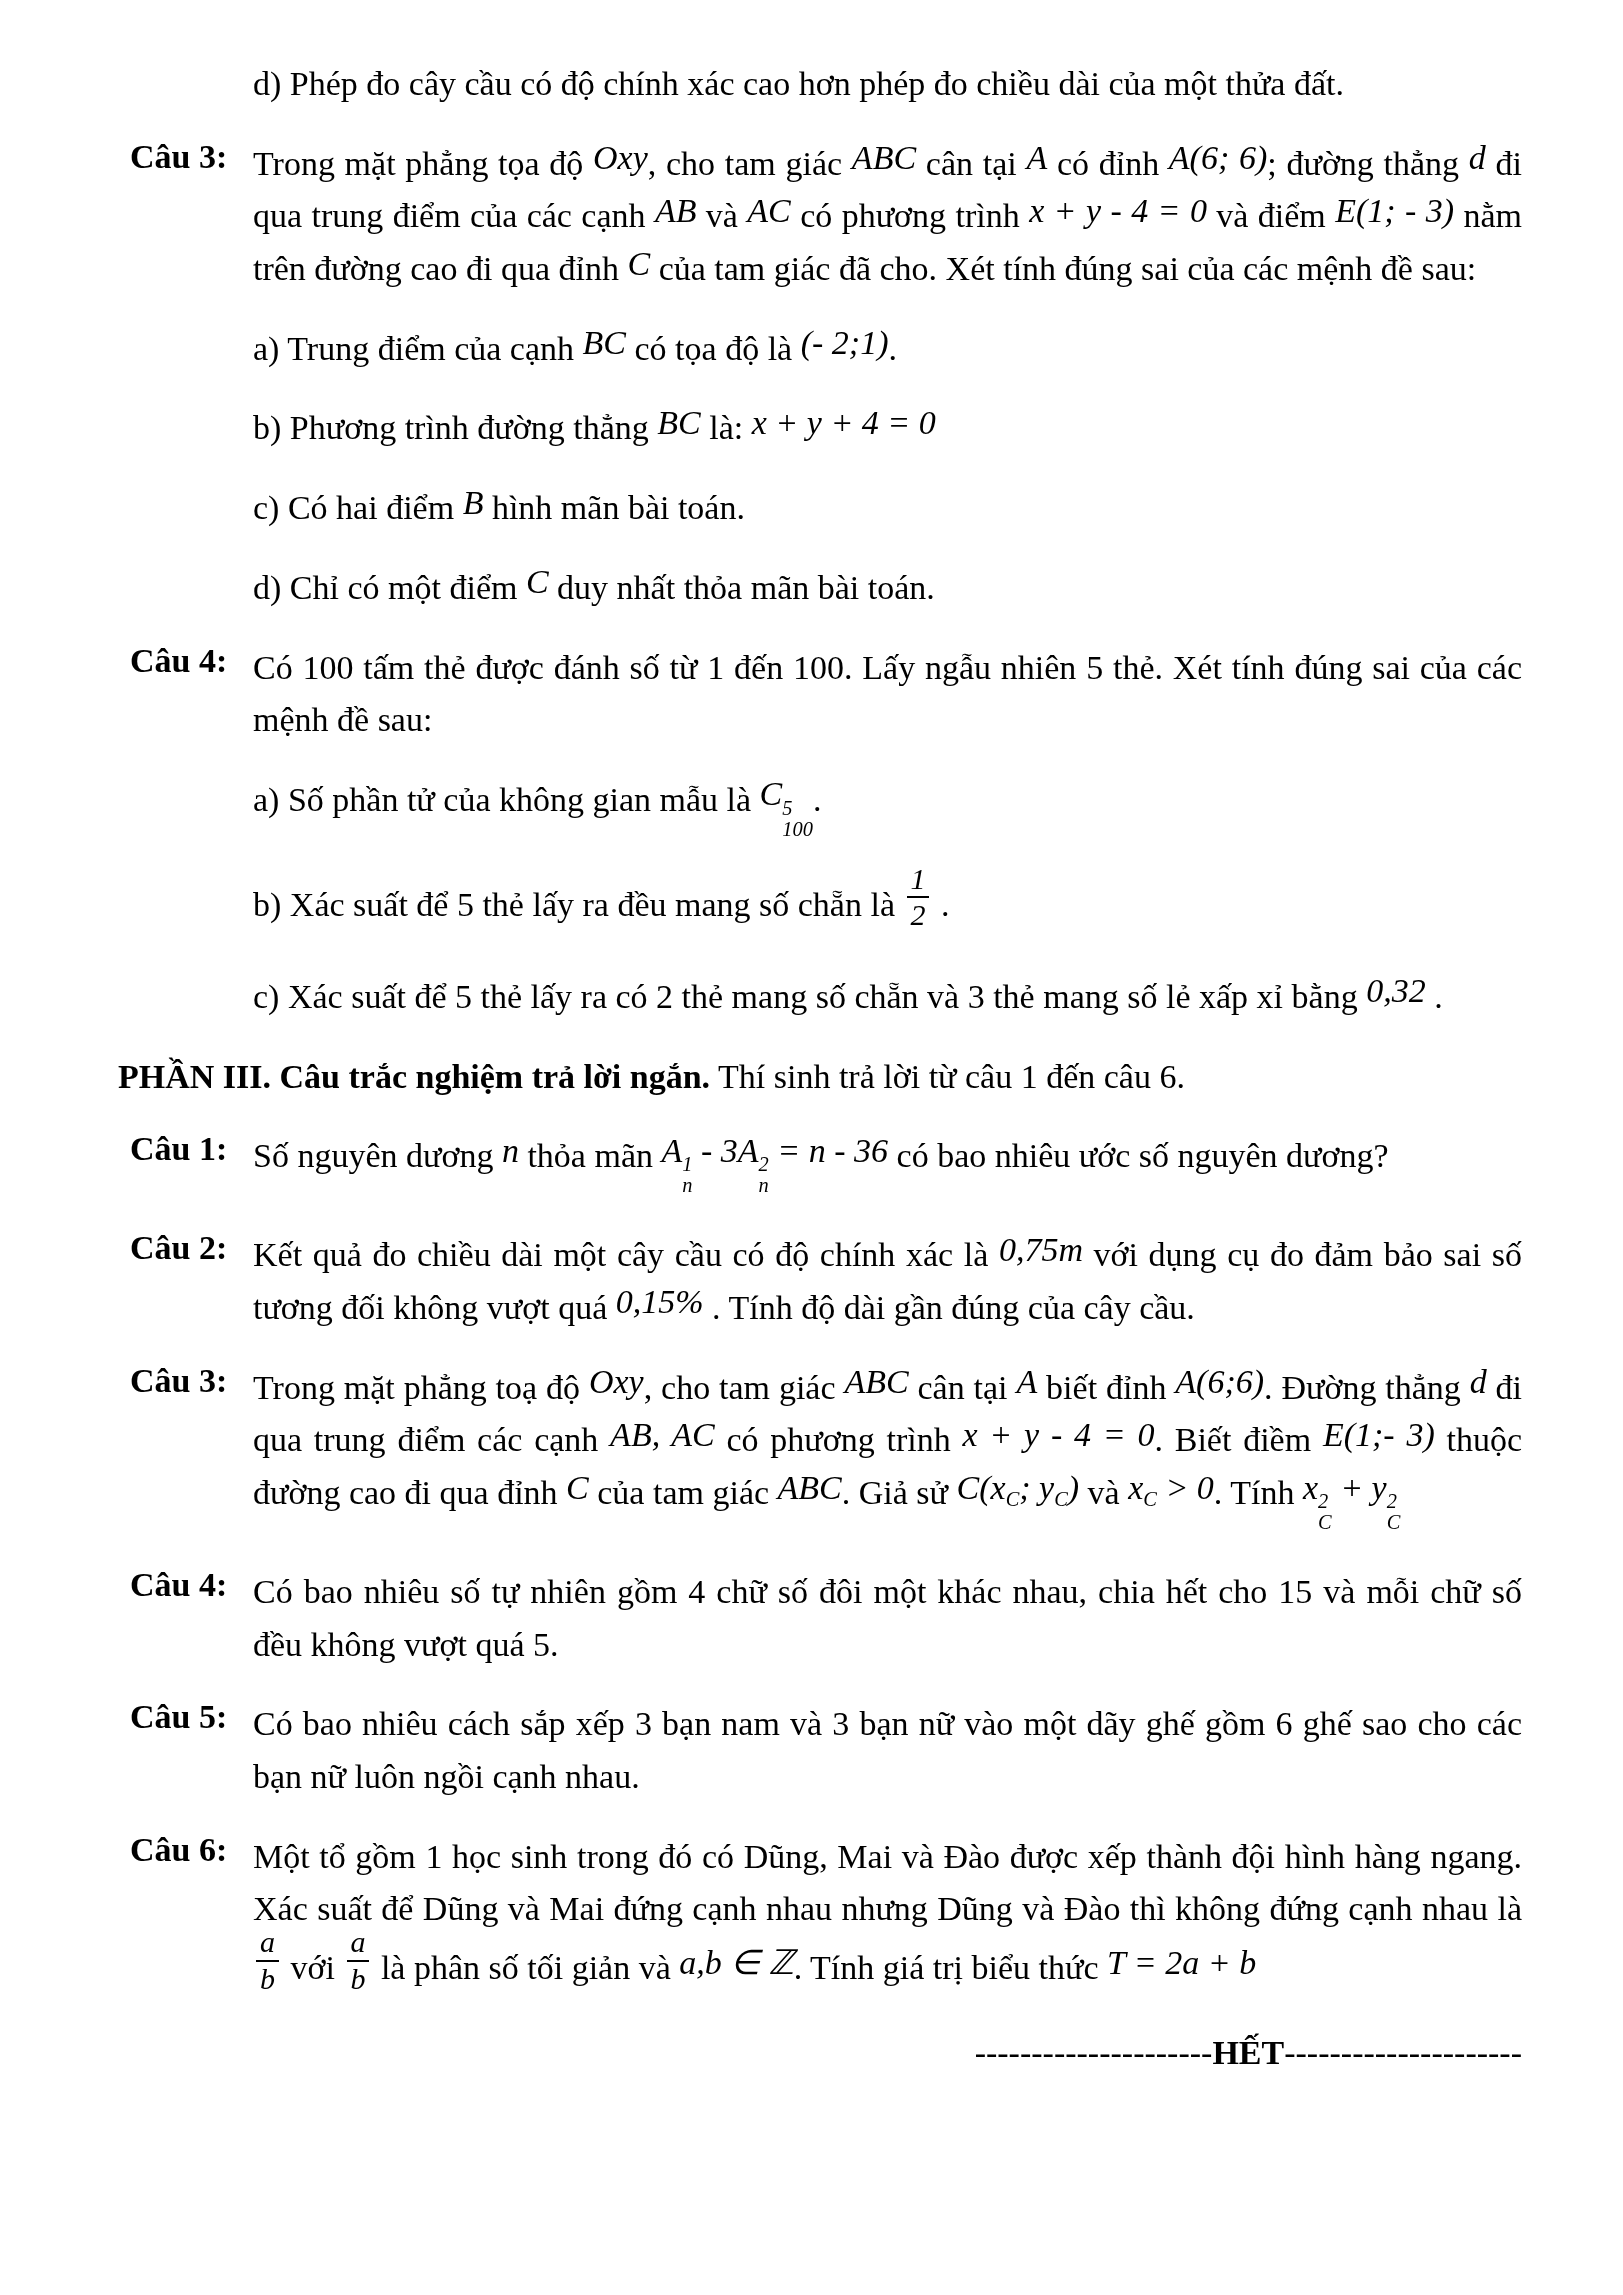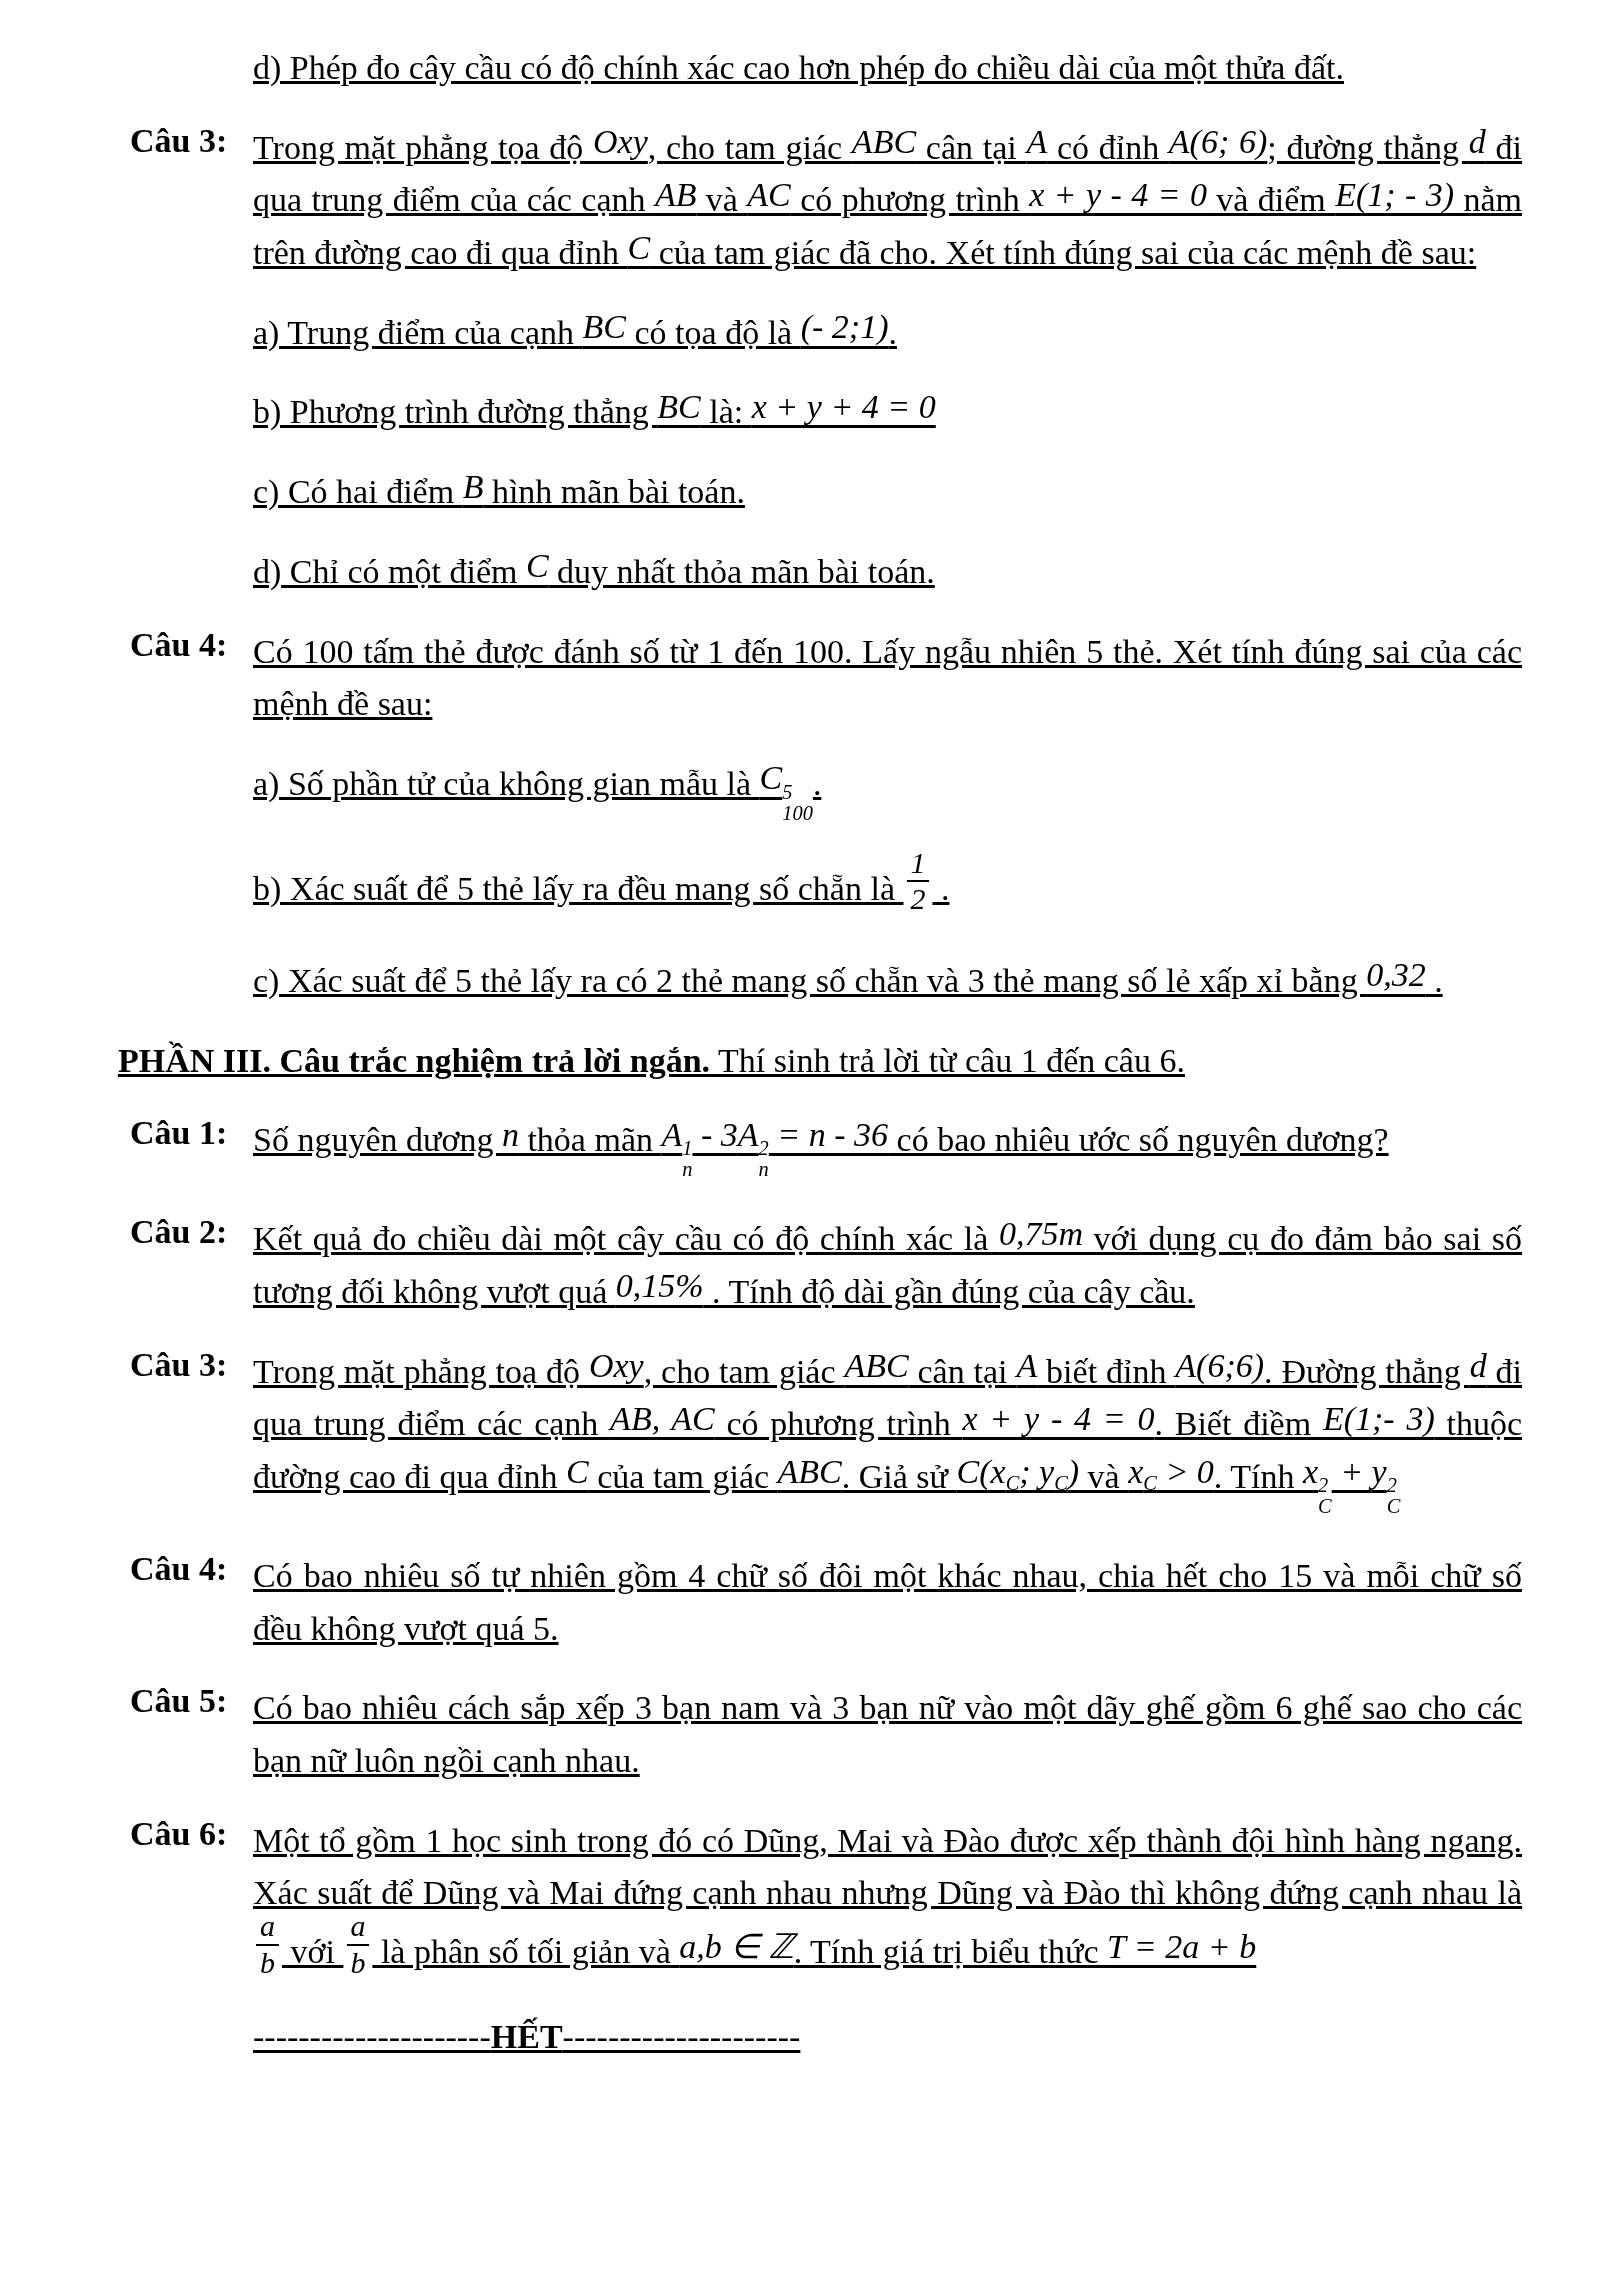--- a/index.html
+++ b/index.html
@@ -3,27 +3,27 @@
 <meta charset="utf-8">
 <style>
   * { margin:0; padding:0; box-sizing:border-box; }
   html, body { background:#ffffff; }
   body {
     width:1623px; height:2295px;
     font-family:"Liberation Serif", serif;
     font-size:34px; color:#000;
     overflow:hidden;
   }
-  .page { padding:42px 101px 0 118px;text-decoration:underline; }
+  .page { padding:58px 101px 0 118px; }
   .block { position:relative; margin-bottom:27px; }
   .q-label { position:absolute; left:12px; top:0; font-weight:700; }
   .q-content, .sub { margin-left:135px; text-align:justify; line-height:1.55; }
   .heading { line-height:1.55; margin-top:4.7px; }
   .bold { font-weight:700; }
-  .footer { margin-left:135px; text-align:left; margin-top:1.6px; }
+  .footer { margin-left:135px; text-align:right; margin-top:1.6px; }
   .math {
     font-style:italic;
     position:relative; top:-5.5px;
     white-space:nowrap;
   }
   .stack {
     display:inline-flex; flex-direction:column; align-items:flex-start;
     font-size:20.4px; line-height:1.05; font-style:italic;
     vertical-align:-0.45em;
   }

